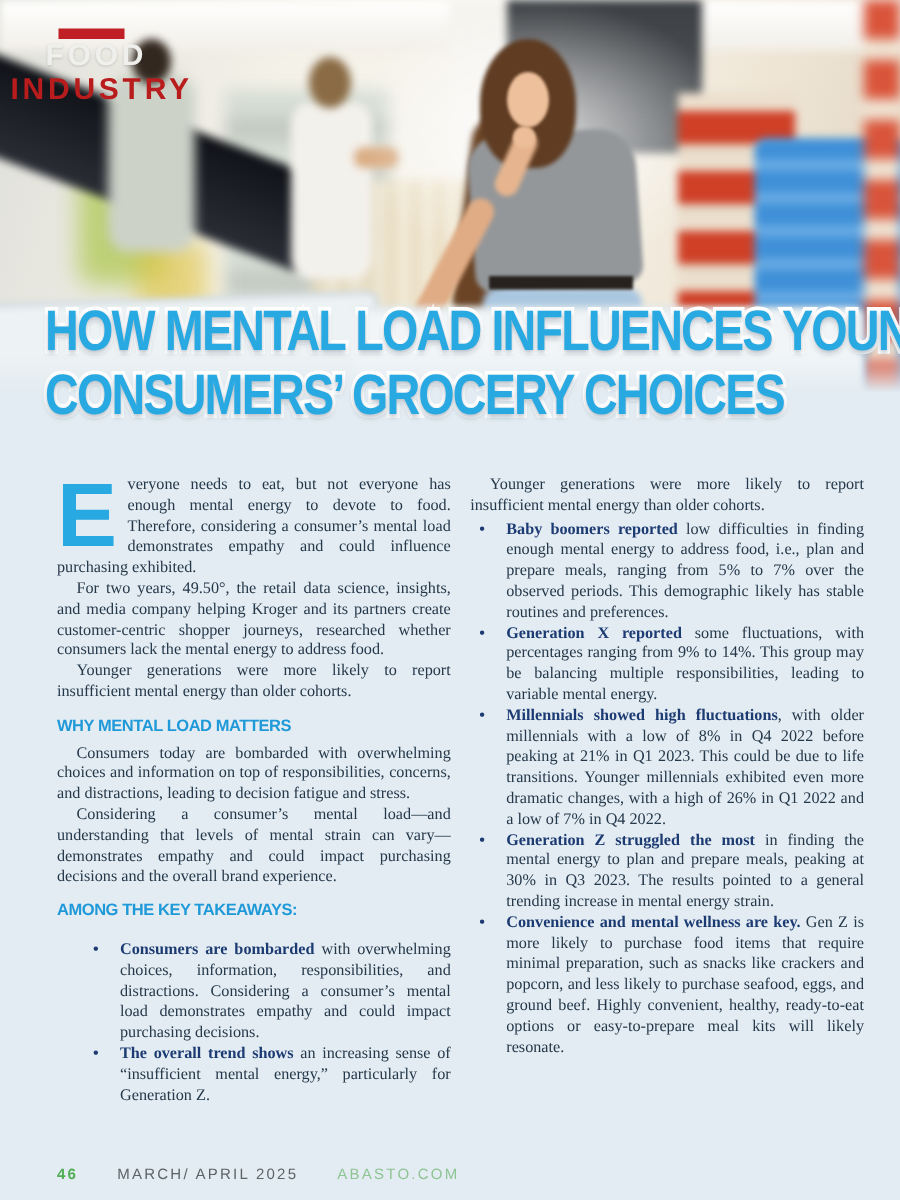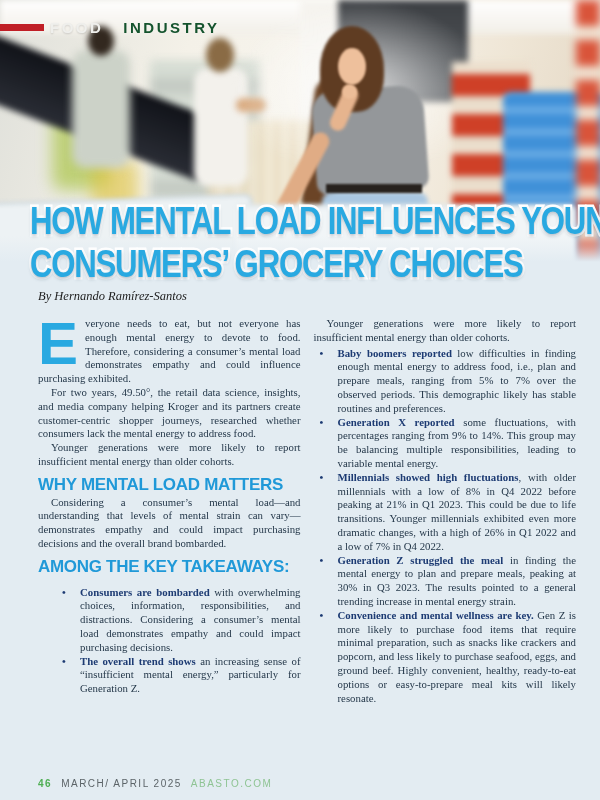--- a/index.html
+++ b/index.html
@@ -42,24 +42,24 @@
   .w-arm-down{top:128px;left:294px;width:18px;height:92px;border-radius:9px;background:#e0ac85;transform:rotate(28deg);filter:blur(1.5px);}
   .w-belt{top:184px;left:326px;width:96px;height:9px;background:#27221e;filter:blur(1px);}
   .w-jeans{top:192px;left:322px;width:106px;height:70px;border-radius:10px;background:#aac7e1;filter:blur(2px);}
   .freezer-a{top:198px;left:-12px;width:260px;height:76px;background:#edf2f4;border:3px solid #d2dbe0;border-radius:8px;transform:rotate(-2deg);filter:blur(2px);}
   .freezer-b{top:204px;left:236px;width:340px;height:64px;background:#f1f5f7;border-top:4px solid #e2e9ec;border-radius:6px;filter:blur(2px);}
   .hero::after{content:"";position:absolute;left:0;right:0;bottom:0;height:26px;z-index:3;
         background:linear-gradient(to bottom,rgba(227,236,242,0),#e3ecf2);}
 
   
   .kicker{position:absolute;top:19px;left:0;display:flex;align-items:center;z-index:6;
-        font-family:"Liberation Sans",sans-serif;font-weight:bold;font-size:15px;letter-spacing:2.5px;}
+        font-family:"Liberation Sans",sans-serif;font-weight:bold;font-size:20px;letter-spacing:2.5px;flex-direction:column;}
   .kicker-bar{display:inline-block;width:44px;height:7px;background:#c01f26;margin-right:6px;}
   .kicker-food{color:#efefec;text-shadow:0 1px 2px rgba(0,0,0,.15);}
-  .kicker-industry{color:#14532d;margin-left:20px;}
+  .kicker-industry{color:#b91c1c;margin-left:7px;}
 
   
   .headline{position:absolute;top:200px;left:30px;z-index:5;margin:0;
         font-family:"Liberation Sans",sans-serif;font-weight:bold;color:#29a9e1;}
   .headline span{display:block;font-size:38px;line-height:43px;letter-spacing:-1.5px;
         transform:scaleX(.82);transform-origin:left center;white-space:nowrap;
         -webkit-text-stroke:5px #ffffff;paint-order:stroke fill;
         text-shadow:0 2px 4px rgba(40,70,95,.35);}
 
   
@@ -67,32 +67,32 @@
 
   
   .columns{position:absolute;top:317px;left:38px;right:24px;display:flex;gap:13px;
         font-size:10.8px;line-height:13.8px;color:#25384a;text-align:justify;}
   .col{flex:1 1 0;min-width:0;hyphens:auto;}
   .col p{margin:0;}
   .col p.indent{text-indent:13px;}
   .dropcap{float:left;font-family:"Liberation Sans",sans-serif;font-weight:bold;
         font-size:60px;line-height:50px;color:#29a9e1;margin:2px 7px 0 0;}
   h2.sec{margin:9px 0 4px 0;font-family:"Liberation Sans",sans-serif;font-weight:bold;
-        font-size:17px;letter-spacing:-.3px;color:#2099d8;text-align:left;}
+        font-size:11px;letter-spacing:-.3px;color:#2099d8;text-align:left;}
   h2.sec.takeaways{margin-bottom:12px;}
   .bullets{margin-top:2px;}
   .col-left .bullets{margin-left:18px;}
   .bullet{position:relative;padding-left:24px;margin:0;}
   .bullet::before{content:"\2022";position:absolute;left:6px;top:0;color:#1d3b73;font-weight:bold;}
   .bullet .lead{font-weight:bold;color:#1d3b73;}
   .closing{margin-top:12px !important;text-indent:13px;}
 
   
   .footer{position:absolute;bottom:11px;left:38px;font-family:"Liberation Sans",sans-serif;
-        font-size:10px;letter-spacing:1.5px;display:flex;align-items:baseline;gap:9px;}
+        font-size:10px;letter-spacing:1.5px;display:flex;align-items:baseline;gap:26px;}
   .pagenum{color:#4fae54;font-weight:bold;}
   .issue{color:#5c6468;}
   .site{color:#8fc494;}
 </style>
 </head>
 <body>
 
 <div class="page">
 
   <div class="hero">
@@ -130,44 +130,44 @@
     <span class="kicker-bar"></span>
     <span class="kicker-food">FOOD</span>
     <span class="kicker-industry">INDUSTRY</span>
   </div>
 
   <h1 class="headline">
     <span>HOW MENTAL LOAD INFLUENCES YOUNG</span>
     <span>CONSUMERS’ GROCERY CHOICES</span>
   </h1>
 
-  <div class="byline">By Hernando Ramírez-Santos</div>
 
   <div class="columns">
 
     <div class="col col-left">
       <p><span class="dropcap">E</span><span>veryone needs to eat, but not everyone has enough mental energy to devote to food. Therefore, considering a consumer’s mental load demonstrates empathy and could influence purchasing exhibited.</span></p>
       <p class="indent">For two years, 49.50°, the retail data science, insights, and media company helping Kroger and its partners create customer-centric shopper journeys, researched whether consumers lack the mental energy to address food.</p>
       <p class="indent">Younger generations were more likely to report insufficient mental energy than older cohorts.</p>
       <h2 class="sec">WHY MENTAL LOAD MATTERS</h2>
-      <p class="indent">Considering a consumer’s mental load—and understanding that levels of mental strain can vary—demonstrates empathy and could impact purchasing decisions and the overall brand bombarded.</p>
+      <p class="indent">Consumers today are bombarded with overwhelming choices and information on top of responsibilities, concerns, and distractions, leading to decision fatigue and stress.</p>
+      <p class="indent">Considering a consumer’s mental load—and understanding that levels of mental strain can vary—demonstrates empathy and could impact purchasing decisions and the overall brand experience.</p>
       <h2 class="sec takeaways">AMONG THE KEY TAKEAWAYS:</h2>
       <div class="bullets">
         <div class="bullet"><span class="lead">Consumers are bombarded</span><span> with overwhelming choices, information, responsibilities, and distractions. Considering a consumer’s mental load demonstrates empathy and could impact purchasing decisions.</span></div>
         <div class="bullet"><span class="lead">The overall trend shows</span><span> an increasing sense of “insufficient mental energy,” particularly for Generation Z.</span></div>
       </div>
     </div>
 
     <div class="col col-right">
       <p class="indent">Younger generations were more likely to report insufficient mental energy than older cohorts.</p>
       <div class="bullets">
         <div class="bullet"><span class="lead">Baby boomers reported</span><span> low difficulties in finding enough mental energy to address food, i.e., plan and prepare meals, ranging from 5% to 7% over the observed periods. This demographic likely has stable routines and preferences.</span></div>
         <div class="bullet"><span class="lead">Generation X reported</span><span> some fluctuations, with percentages ranging from 9% to 14%. This group may be balancing multiple responsibilities, leading to variable mental energy.</span></div>
         <div class="bullet"><span class="lead">Millennials showed high fluctuations</span><span>, with older millennials with a low of 8% in Q4 2022 before peaking at 21% in Q1 2023. This could be due to life transitions. Younger millennials exhibited even more dramatic changes, with a high of 26% in Q1 2022 and a low of 7% in Q4 2022.</span></div>
-        <div class="bullet"><span class="lead">Generation Z struggled the meal</span><span> in finding the mental energy to plan and prepare meals, peaking at 30% in Q3 2023. The results pointed to a general trending increase in mental energy strain.</span></div>
+        <div class="bullet"><span class="lead">Generation Z struggled the most</span><span> in finding the mental energy to plan and prepare meals, peaking at 30% in Q3 2023. The results pointed to a general trending increase in mental energy strain.</span></div>
         <div class="bullet"><span class="lead">Convenience and mental wellness are key.</span><span> Gen Z is more likely to purchase food items that require minimal preparation, such as snacks like crackers and popcorn, and less likely to purchase seafood, eggs, and ground beef. Highly convenient, healthy, ready-to-eat options or easy-to-prepare meal kits will likely resonate.</span></div>
       </div>
     </div>
 
   </div>
 
   <div class="footer">
     <span class="pagenum">46</span>
     <span class="issue">MARCH/ APRIL 2025</span>
     <span class="site">ABASTO.COM</span>

